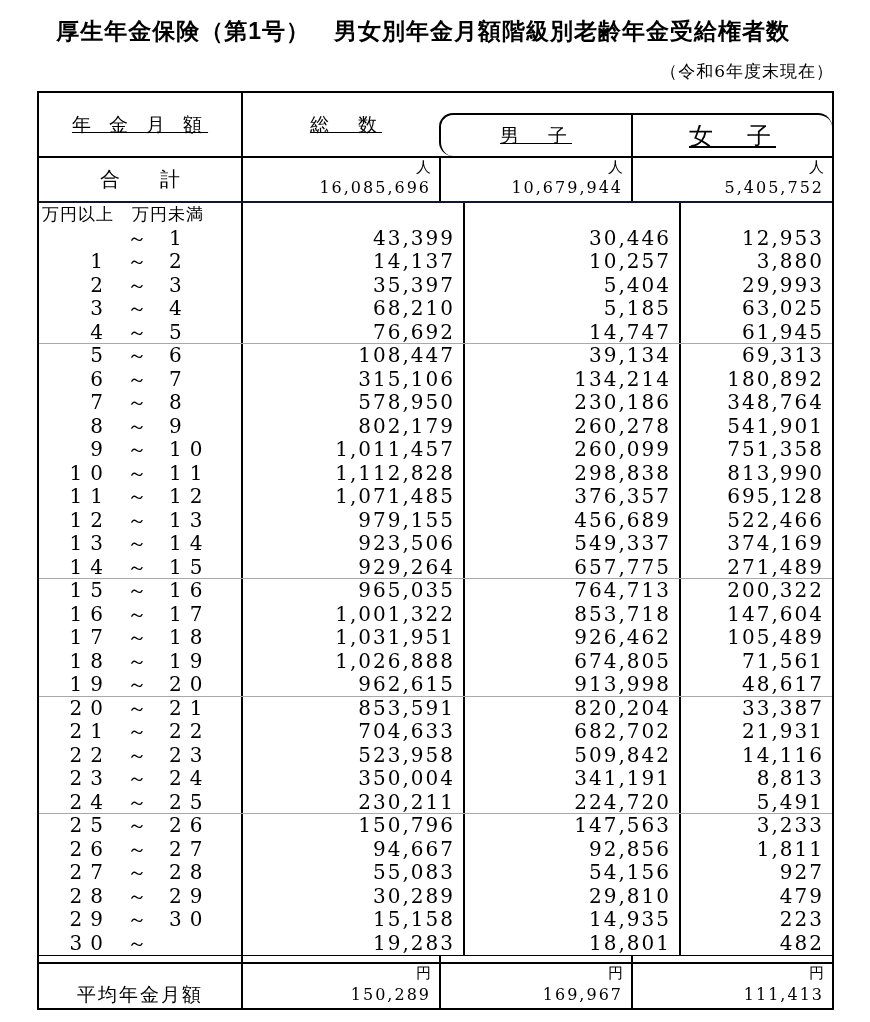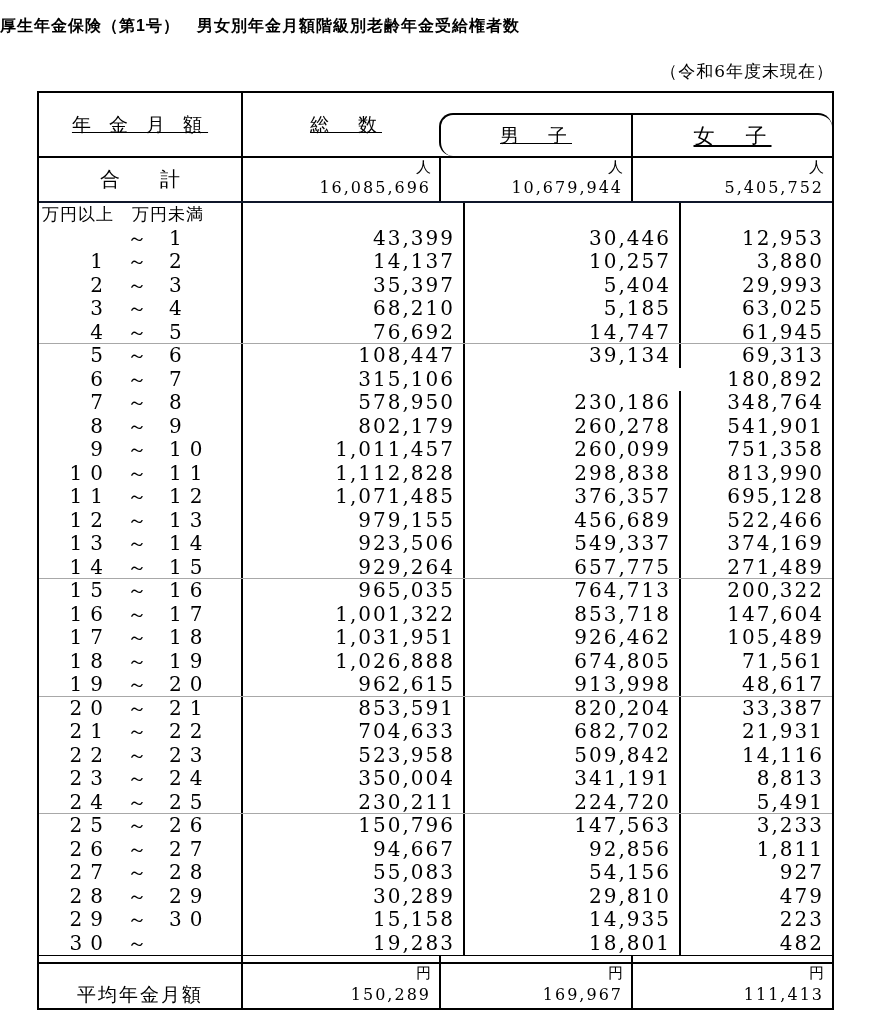--- a/index.html
+++ b/index.html
@@ -2,23 +2,23 @@
 <html><head>
 <meta charset="utf-8">
 <style>
   html,body{margin:0;padding:0;background:#fff;}
   body{
     width:870px;height:1022px;position:relative;overflow:hidden;
     font-family:"DejaVu Serif","Liberation Serif",serif;color:#000;
     -webkit-font-smoothing:antialiased;
   }
   .page-title{
-    position:absolute;top:16px;left:0;width:790px;text-align:left;
+    position:absolute;top:16px;left:0;width:790px;text-align:right;
     font-family:"Liberation Sans","DejaVu Sans",sans-serif;
-    font-weight:bold;font-size:16px;letter-spacing:1px;white-space:pre;
+    font-weight:bold;font-size:23px;letter-spacing:1px;white-space:pre;
   }
   .page-subtitle{
     position:absolute;top:60px;left:37px;width:797px;text-align:right;
     font-size:17px;letter-spacing:1px;
   }
   .stat-table{
     position:absolute;top:91px;left:37px;width:797px;
     border:2.5px solid #000;box-sizing:border-box;background:#fff;
   }
   .stat-table *{box-sizing:border-box;}
@@ -28,21 +28,21 @@
   .c3{width:192px;border-right:2px solid #000;}
   .c4{flex:1;}
   
   .thead{display:flex;height:65px;border-bottom:2.5px solid #000;text-decoration:underline;}
   .h-range{width:204px;border-right:2px solid #000;display:flex;align-items:center;justify-content:center;font-size:19px;letter-spacing:6px;}
   .h-total{width:198px;display:flex;align-items:center;justify-content:center;font-size:19px;letter-spacing:5px;padding-left:8px;}
   .h-group{flex:1;display:flex;flex-direction:column;}
   .h-strip{height:20px;}
   .h-box{flex:1;display:flex;border-top:2.5px solid #000;border-left:2.5px solid #000;margin-left:-2px;border-radius:14px;}
   .h-male{width:192px;border-right:2px solid #000;display:flex;align-items:center;justify-content:center;font-size:19px;letter-spacing:5px;}
-  .h-female{flex:1;display:flex;align-items:center;justify-content:center;font-size:21px;letter-spacing:5px;}
+  .h-female{flex:1;display:flex;align-items:center;justify-content:center;font-size:24px;letter-spacing:5px;}
   
   .trow{display:flex;height:45px;border-bottom:2px solid #0f172a;}
   .trow .lbl{display:flex;align-items:center;justify-content:center;font-size:20px;}
   .ucell{display:flex;flex-direction:column;align-items:flex-end;justify-content:space-between;padding:1px 8px 2px 0;}
   .unit{font-size:15px;line-height:16px;}
   .bignum{font-size:16px;line-height:22px;letter-spacing:2px;}
   
   .row{display:flex;height:23.5px;line-height:23.5px;gap:24px;}
   .row.sep{border-bottom:1px solid #a8a8a8;}
   .note-cell{padding-left:3px;font-size:17px;letter-spacing:1px;line-height:22px;}
@@ -167,20 +167,21 @@
     <div class="c4 num">69,313</div>
   </div>
 
   <div class="row">
     <div class="c1 range">
       <span class="lo">6</span>
       <span class="tl">～</span>
       <span class="hi">7</span>
     </div>
     <div class="c2 num">315,106</div>
+    <div class="c3 num">134,214</div>
     <div class="c4 num">180,892</div>
   </div>
 
   <div class="row">
     <div class="c1 range">
       <span class="lo">7</span>
       <span class="tl">～</span>
       <span class="hi">8</span>
     </div>
     <div class="c2 num">578,950</div>

